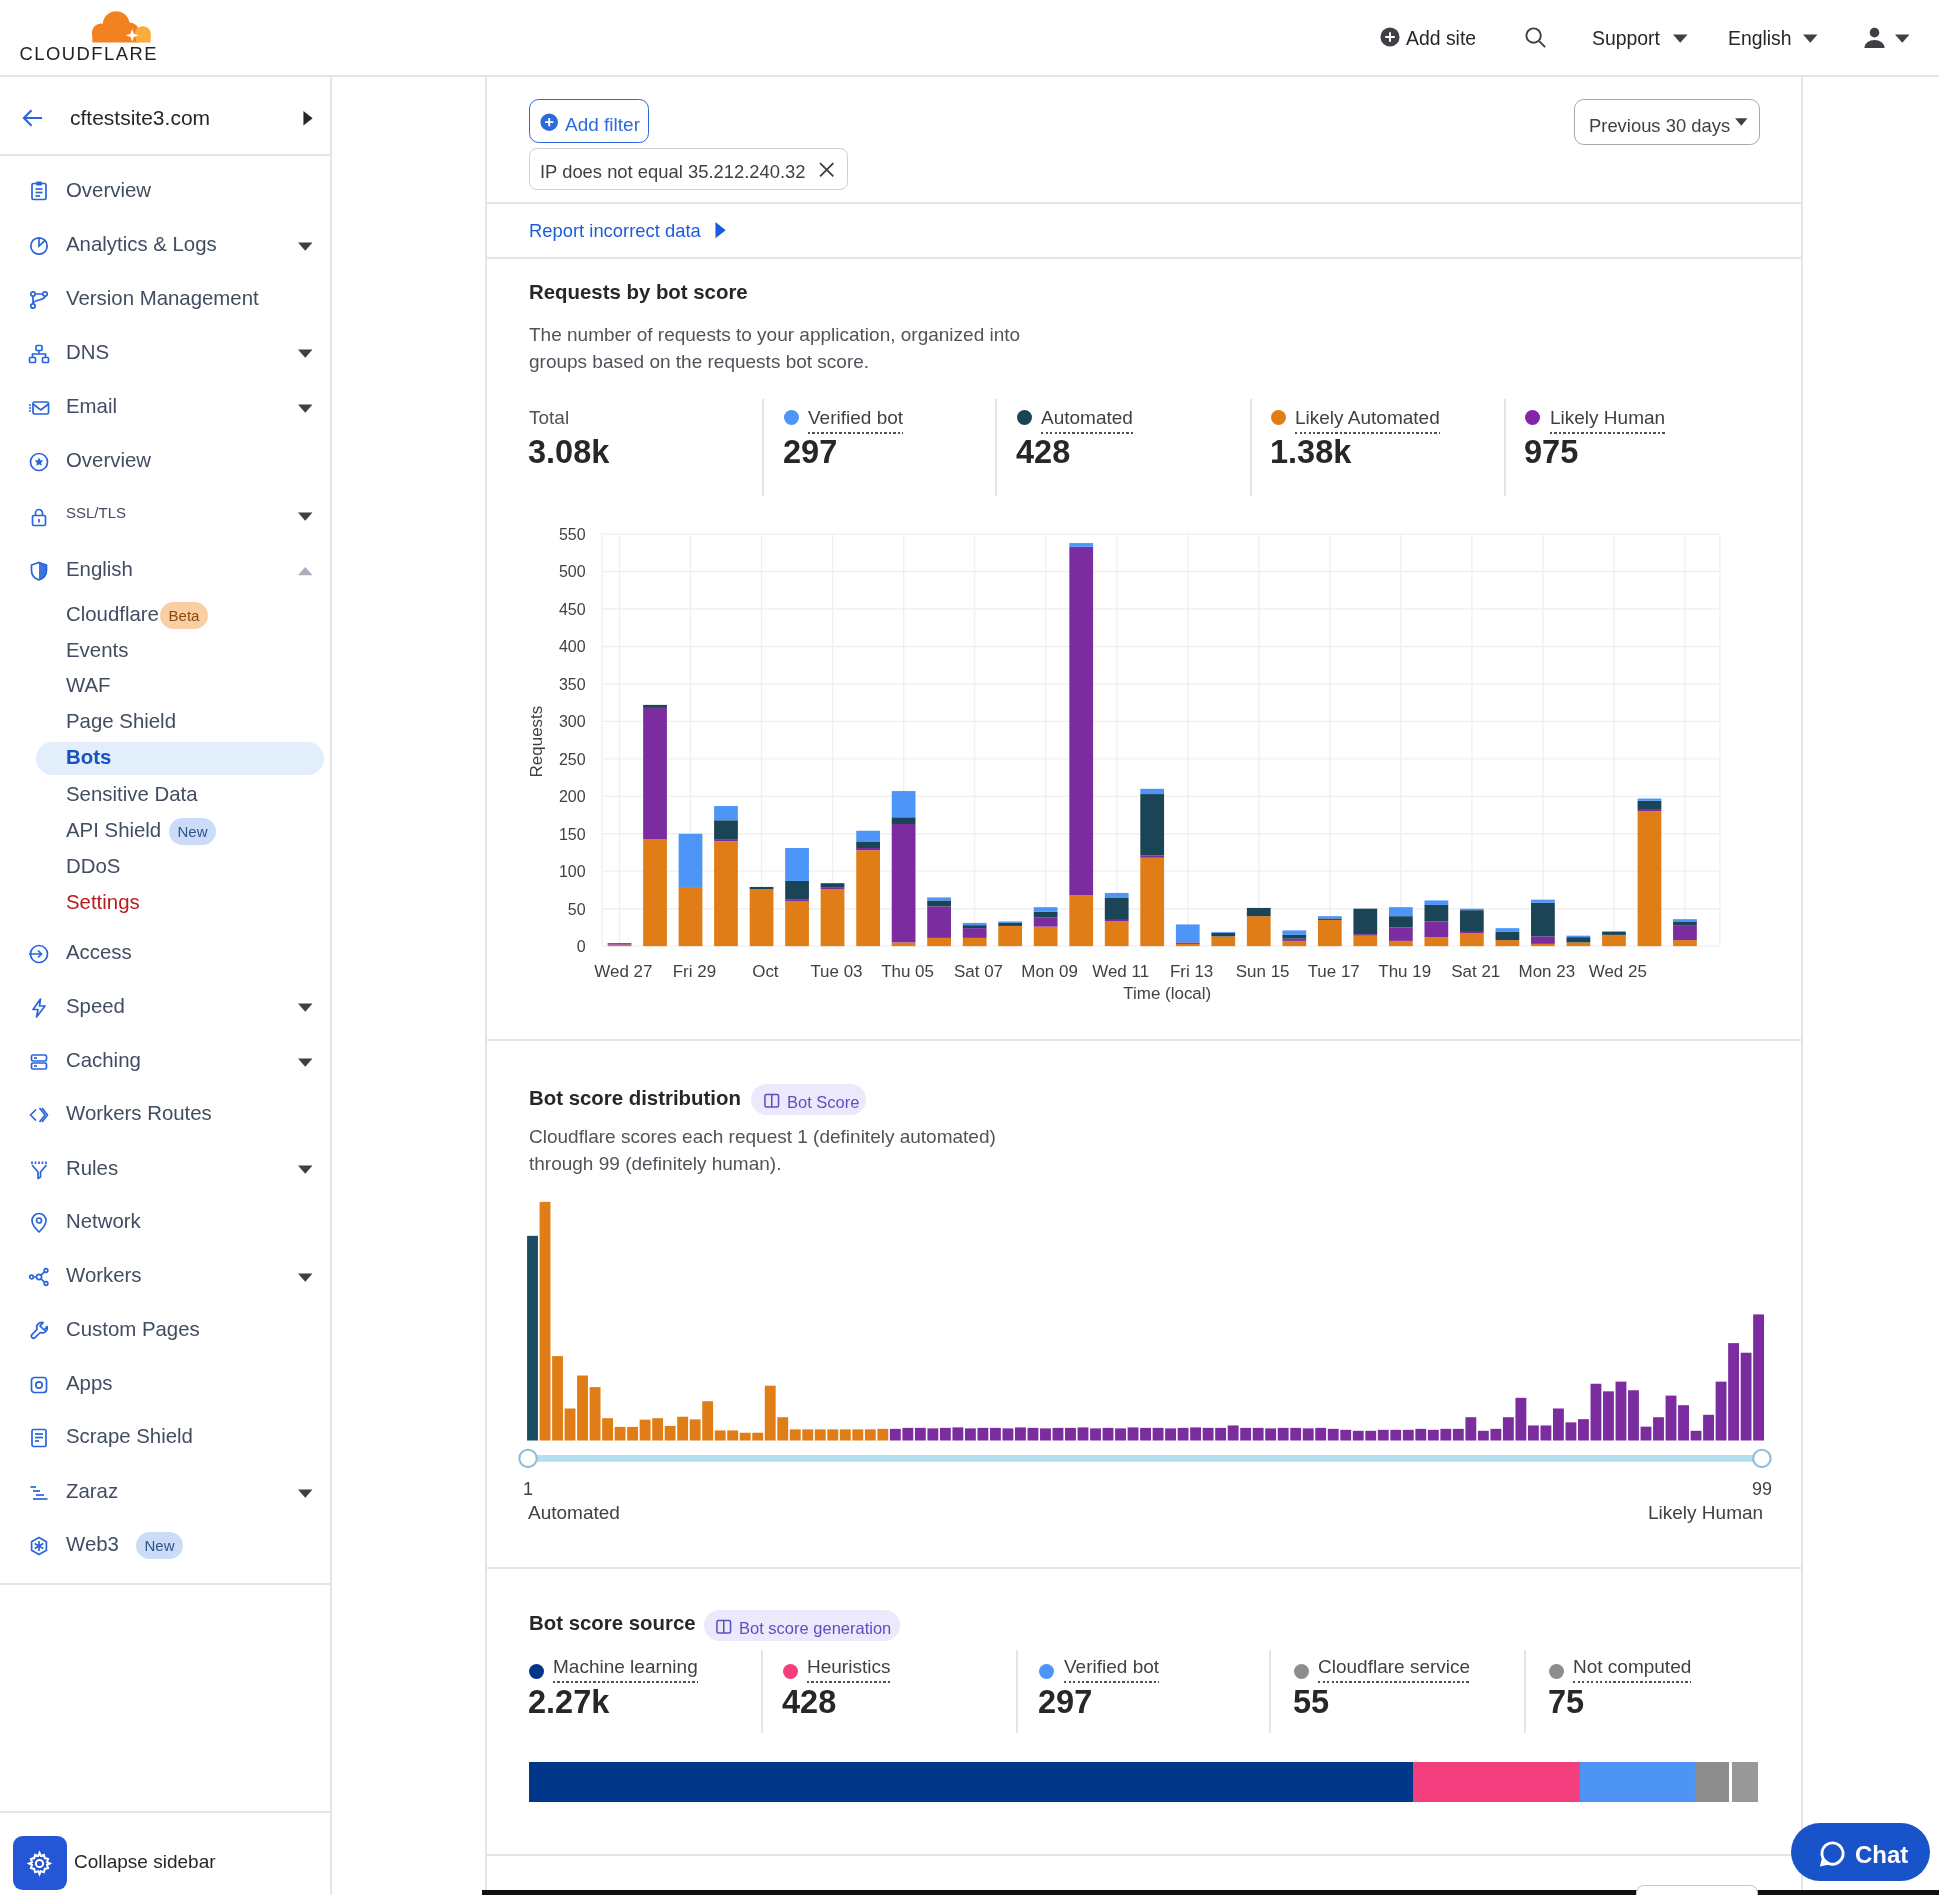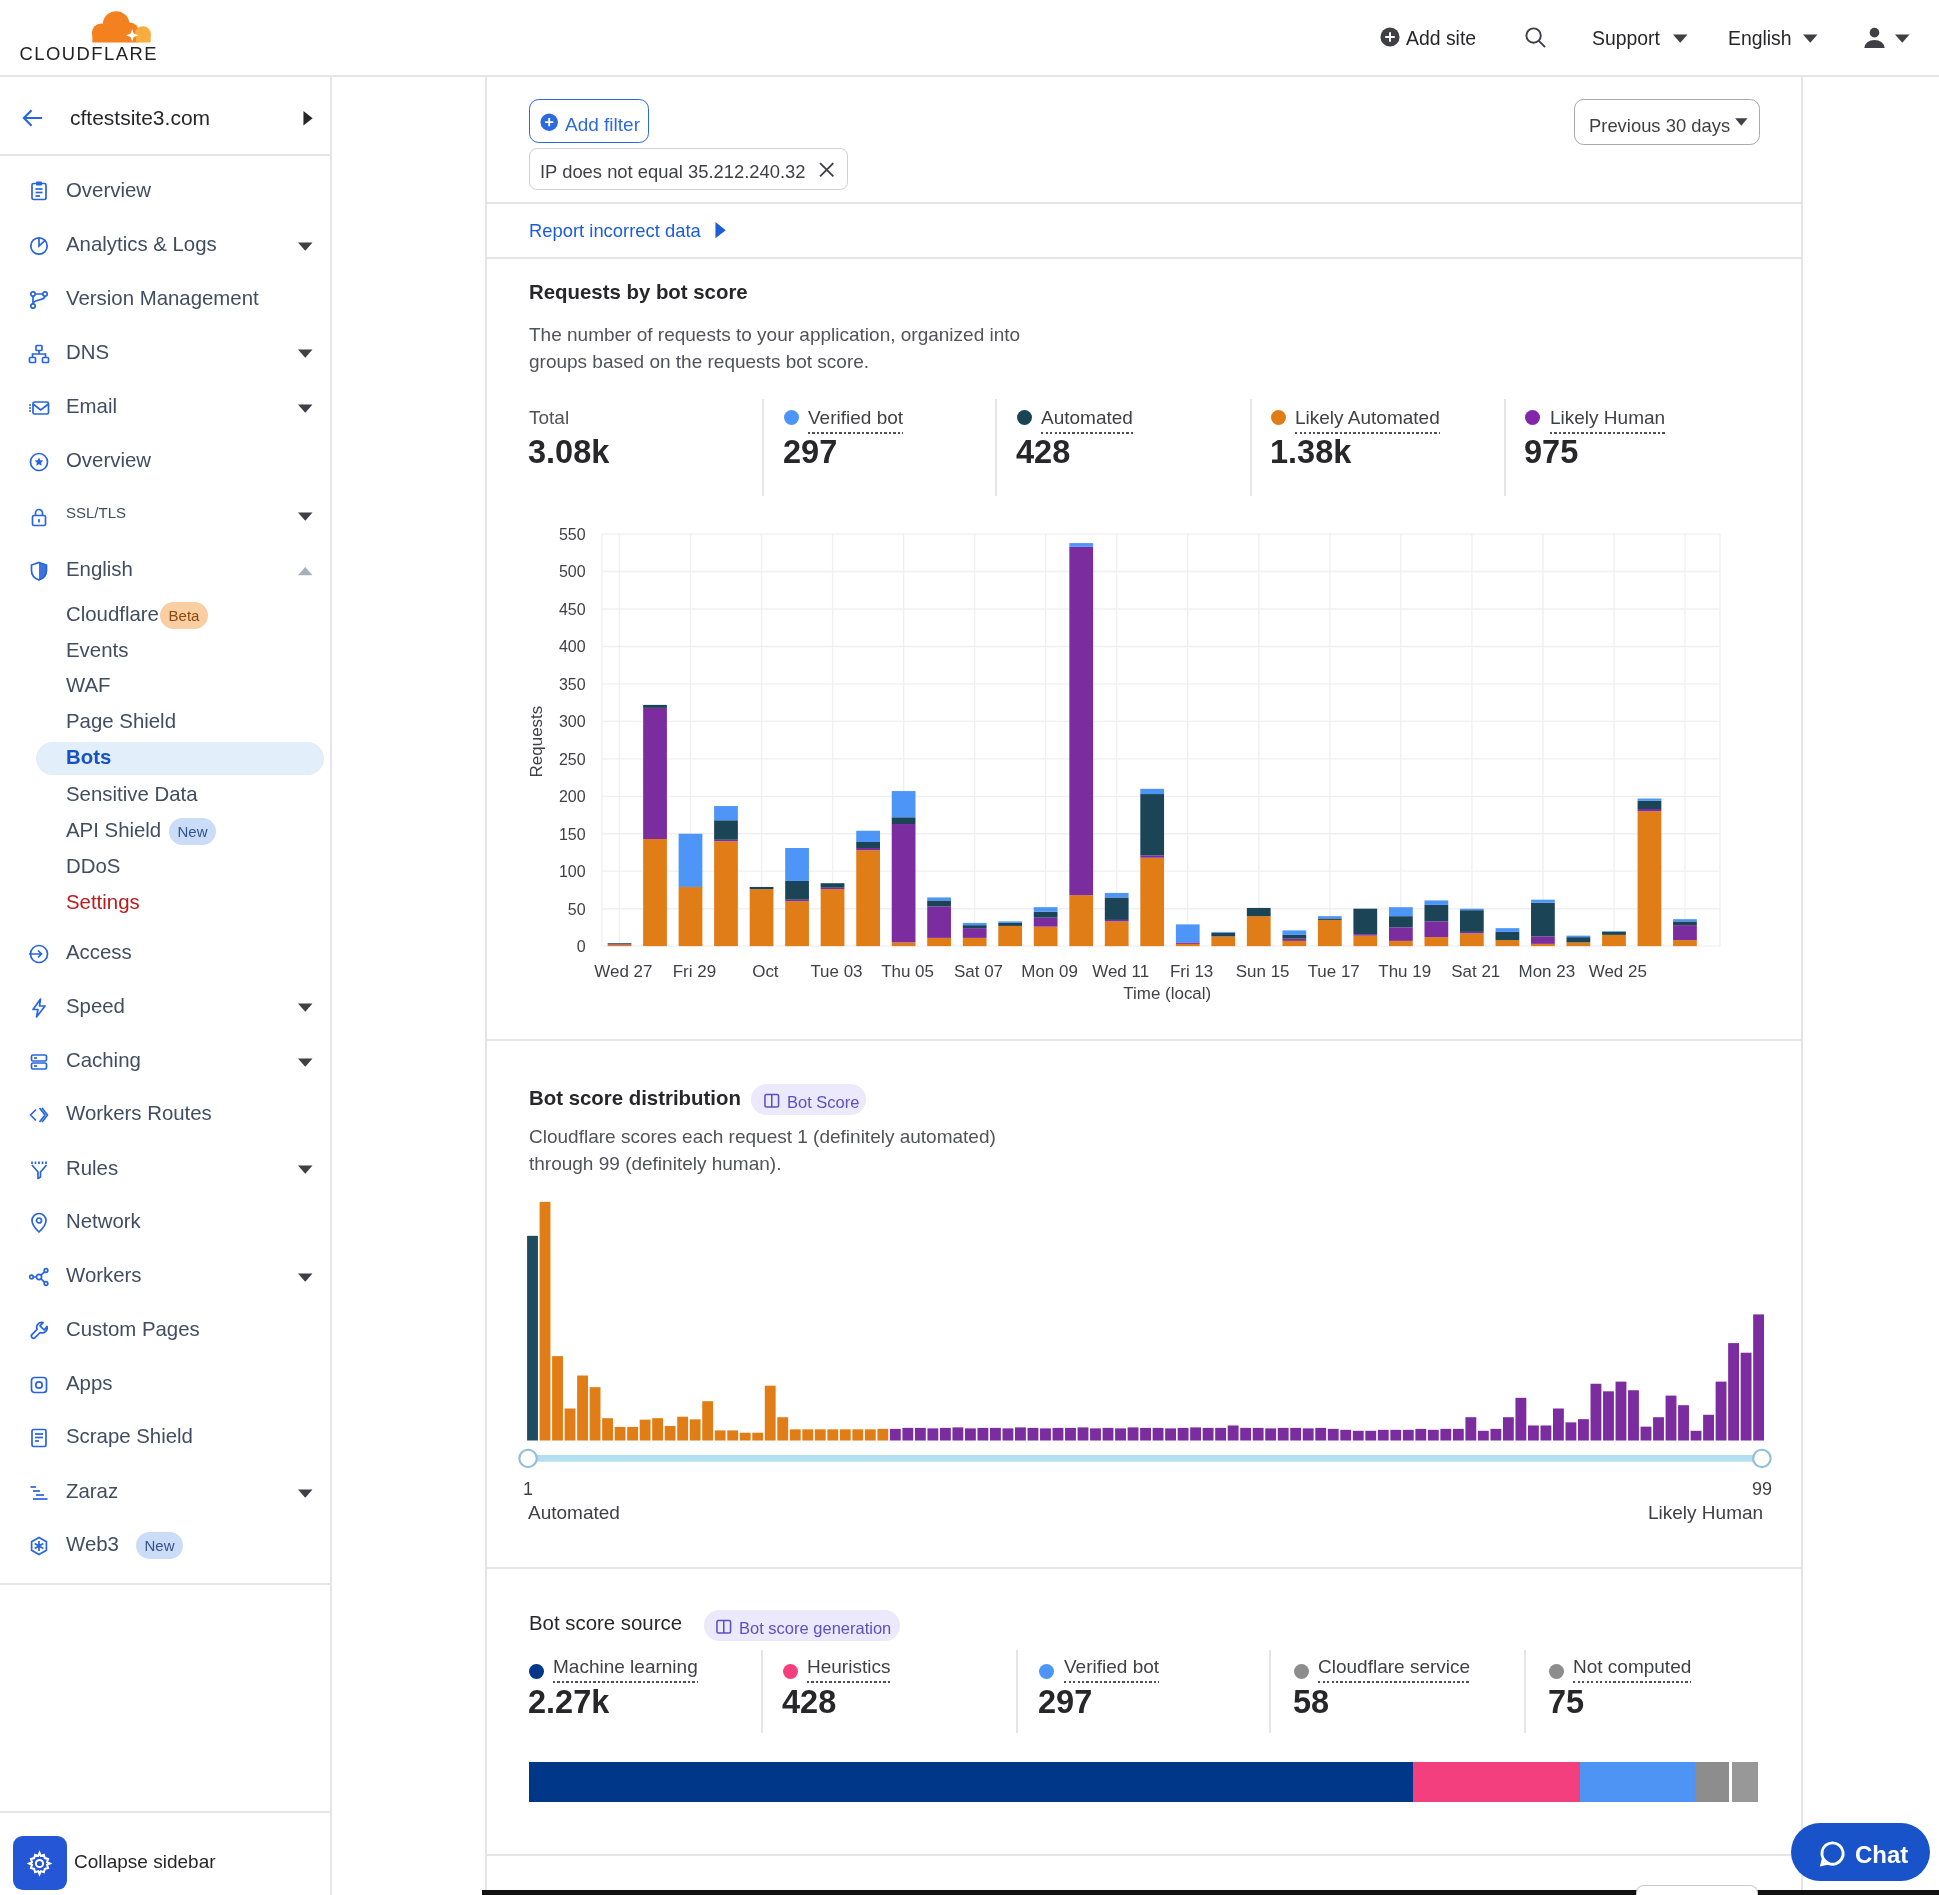--- a/index.html
+++ b/index.html
@@ -552,42 +552,42 @@
 <rect x="1293.11" y="159.5" width="11.2" height="90.5" fill="#7B2C9E"></rect>
 <rect x="1306.00" y="120.0" width="11.2" height="130" fill="#7B2C9E"></rect>
 <rect x="42" y="265" width="1274" height="7" rx="3.5" fill="#B3DFF0"></rect>
 <circle cx="43" cy="268.5" r="9" fill="#fff" stroke="#93BFD6" stroke-width="2.2"></circle>
 <circle cx="1315" cy="268.5" r="9" fill="#fff" stroke="#93BFD6" stroke-width="2.2"></circle>
 </svg>
 <div class="txt" style="left:523px;top:1479px;font-size:18px;color:#3F3F46">1</div>
 <div class="txt" style="left:1752px;top:1479px;font-size:18px;color:#3F3F46">99</div>
 <div class="txt" style="left:528px;top:1502px;font-size:19px;color:#3F3F46">Automated</div>
 <div class="txt" style="left:1648px;top:1502px;font-size:19px;color:#3F3F46">Likely Human</div>
-<div class="txt" style="left:529px;top:1612px;font-size:20.4px;font-weight:400;color:#27272A">Bot score source</div>
+<div class="txt" style="left:529px;top:1612px;font-size:20.4px;font-weight:700;color:#27272A">Bot score source</div>
 <div class="abs" style="left:704px;top:1610px;width:196px;height:31px;background:#ECE9FC;border-radius:15.5px"></div>
 <svg class="abs" style="left:715px;top:1618px" width="17.5" height="17.5" viewBox="0 0 18 18" fill="none" stroke="#5A51C0" stroke-width="1.6">
     <rect x="2" y="2.5" width="14" height="13" rx="1.5"></rect>
     <line x1="9" y1="2.5" x2="9" y2="15.5"></line>
   </svg>
 <div class="txt" style="left:739px;top:1619px;font-size:16.5px;color:#5A51C0">Bot score generation</div>
 <div class="abs" style="left:529px;top:1664px;width:15px;height:15px;border-radius:7.8px;background:#003789"></div>
 <div class="txt" style="left:553px;top:1656px;font-size:19px;color:#3F3F46">Machine learning<div style="height:2.1px;margin-top:2.9px;background:repeating-linear-gradient(90deg,#50505A 0 2.1px,transparent 2.1px 4.5px)"></div></div>
 <div class="txt" style="left:528px;top:1684px;font-size:32.5px;font-weight:700;color:#27272A">2.27k</div>
 <div class="abs" style="left:761px;top:1650px;width:1.5px;height:83px;background:#E5E5E8"></div>
 <div class="abs" style="left:783px;top:1664px;width:15px;height:15px;border-radius:7.8px;background:#F43F7F"></div>
 <div class="txt" style="left:807px;top:1656px;font-size:19px;color:#3F3F46">Heuristics<div style="height:2.1px;margin-top:2.9px;background:repeating-linear-gradient(90deg,#50505A 0 2.1px,transparent 2.1px 4.5px)"></div></div>
 <div class="txt" style="left:782px;top:1684px;font-size:32.5px;font-weight:700;color:#27272A">428</div>
 <div class="abs" style="left:1016px;top:1650px;width:1.5px;height:83px;background:#E5E5E8"></div>
 <div class="abs" style="left:1039px;top:1664px;width:15px;height:15px;border-radius:7.8px;background:#4D96F7"></div>
 <div class="txt" style="left:1064px;top:1656px;font-size:19px;color:#3F3F46">Verified bot<div style="height:2.1px;margin-top:2.9px;background:repeating-linear-gradient(90deg,#50505A 0 2.1px,transparent 2.1px 4.5px)"></div></div>
 <div class="txt" style="left:1038px;top:1684px;font-size:32.5px;font-weight:700;color:#27272A">297</div>
 <div class="abs" style="left:1269px;top:1650px;width:1.5px;height:83px;background:#E5E5E8"></div>
 <div class="abs" style="left:1294px;top:1664px;width:15px;height:15px;border-radius:7.8px;background:#8D8D8D"></div>
 <div class="txt" style="left:1318px;top:1656px;font-size:19px;color:#3F3F46">Cloudflare service<div style="height:2.1px;margin-top:2.9px;background:repeating-linear-gradient(90deg,#50505A 0 2.1px,transparent 2.1px 4.5px)"></div></div>
-<div class="txt" style="left:1293px;top:1684px;font-size:32.5px;font-weight:700;color:#27272A">58</div>
+<div class="txt" style="left:1293px;top:1684px;font-size:32.5px;font-weight:700;color:#27272A">55</div>
 <div class="abs" style="left:1524px;top:1650px;width:1.5px;height:83px;background:#E5E5E8"></div>
 <div class="abs" style="left:1549px;top:1664px;width:15px;height:15px;border-radius:7.8px;background:#8D8D8D"></div>
 <div class="txt" style="left:1573px;top:1656px;font-size:19px;color:#3F3F46">Not computed<div style="height:2.1px;margin-top:2.9px;background:repeating-linear-gradient(90deg,#50505A 0 2.1px,transparent 2.1px 4.5px)"></div></div>
 <div class="txt" style="left:1548px;top:1684px;font-size:32.5px;font-weight:700;color:#27272A">75</div>
 <div class="abs" style="left:529px;top:1762px;width:884px;height:40px;background:#003789"></div>
 <div class="abs" style="left:1413px;top:1762px;width:167px;height:40px;background:#F43F7F"></div>
 <div class="abs" style="left:1580px;top:1762px;width:115px;height:40px;background:#4D94F5"></div>
 <div class="abs" style="left:1695px;top:1762px;width:34px;height:40px;background:#8D8D8D"></div>
 <div class="abs" style="left:1732px;top:1762px;width:26px;height:40px;background:#989898"></div>
 <div class="abs" style="left:482px;top:1890px;width:1457px;height:4.9px;background:#111"></div>

